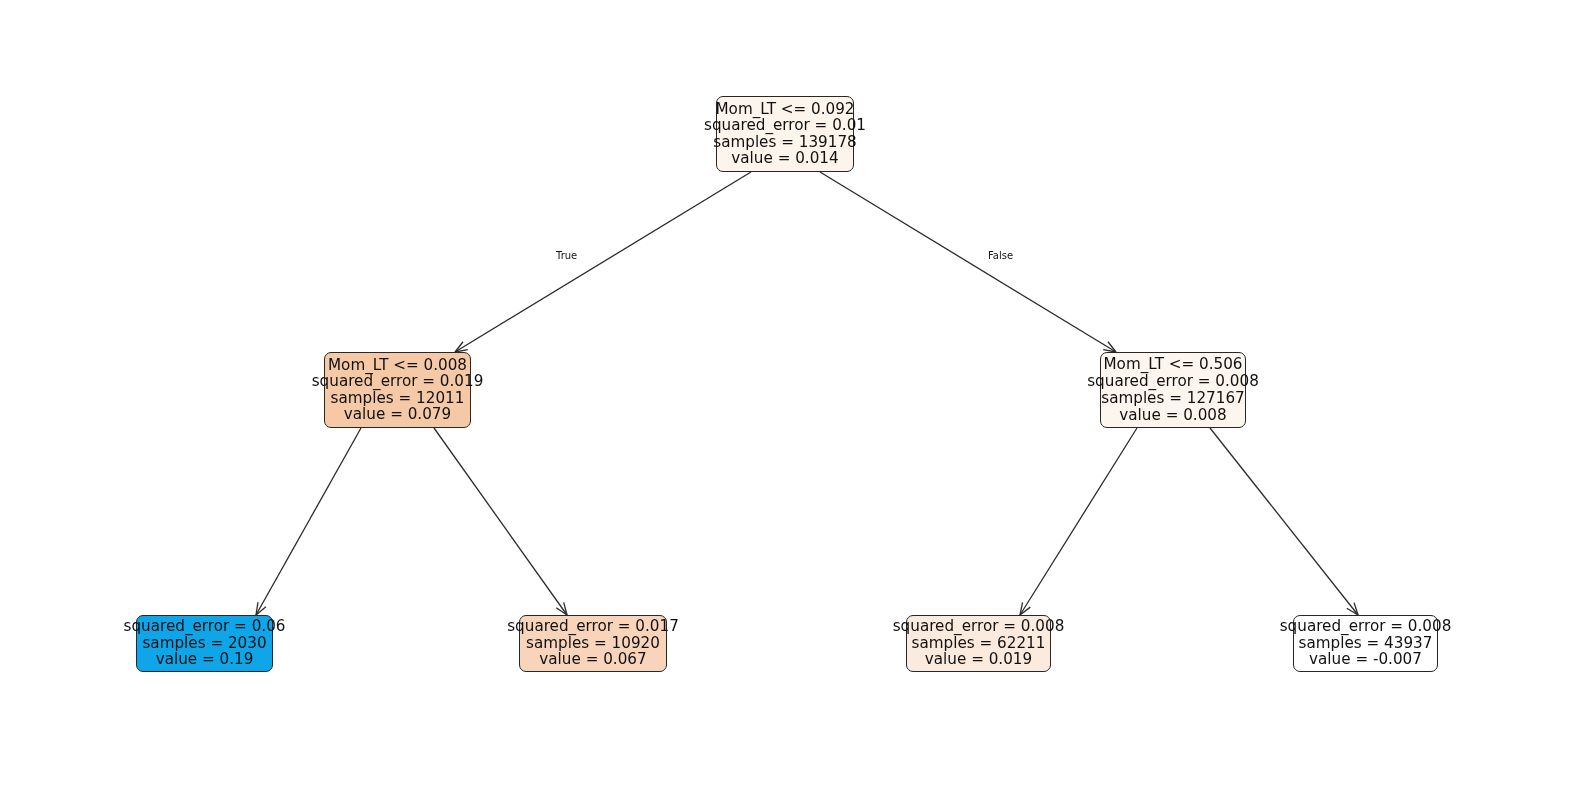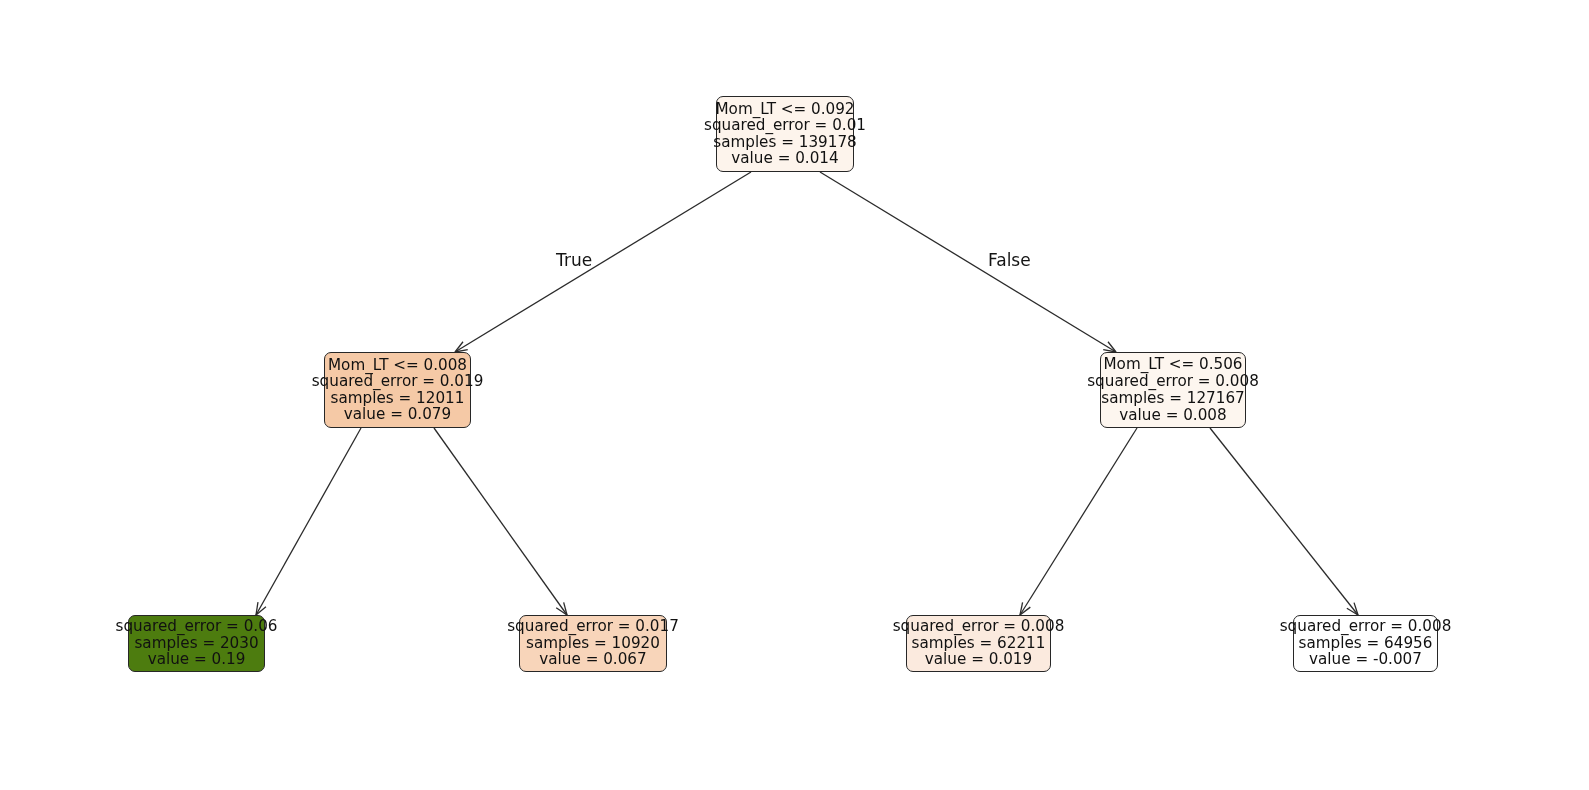--- a/index.html
+++ b/index.html
@@ -38,21 +38,21 @@
     font-size: 15.2px;
     line-height: 16.4px;
     white-space: nowrap;
   }
   .node .line {
     display: block;
     text-align: center;
   }
   .edge-label {
     position: absolute;
-    font-size: 17px;
+    font-size: 10px;
     color: #141414;
     white-space: nowrap;
   }
 </style>
 </head>
 <body>
 
 <div id="canvas">
   <svg id="edges" viewBox="0 0 1589 790" xmlns="http://www.w3.org/2000/svg">
       <g>
@@ -98,38 +98,38 @@
         <span class="line">squared_error = 0.019</span>
         <span class="line">samples = 12011</span>
         <span class="line">value = 0.079</span>
       </div>
       <div class="node" style="left: 1100px; top: 352px; width: 146px; height: 76px; background: rgb(253, 246, 239); justify-content: space-between;">
         <span class="line">Mom_LT &lt;= 0.506</span>
         <span class="line">squared_error = 0.008</span>
         <span class="line">samples = 127167</span>
         <span class="line">value = 0.008</span>
       </div>
-      <div class="node" style="left: 128px; top: 615px; width: 137px; height: 57px; background: #4d7c0f;">
+      <div class="node" style="left: 136px; top: 615px; width: 137px; height: 57px; background: #0ea5e9;">
         <span class="line">squared_error = 0.06</span>
         <span class="line">samples = 2030</span>
         <span class="line">value = 0.19</span>
       </div>
       <div class="node" style="left: 519px; top: 615px; width: 148px; height: 57px; background: rgb(248, 213, 186);">
         <span class="line">squared_error = 0.017</span>
         <span class="line">samples = 10920</span>
         <span class="line">value = 0.067</span>
       </div>
       <div class="node" style="left: 906px; top: 615px; width: 145px; height: 57px; background: rgb(251, 234, 222);">
         <span class="line">squared_error = 0.008</span>
         <span class="line">samples = 62211</span>
         <span class="line">value = 0.019</span>
       </div>
       <div class="node" style="left: 1293px; top: 615px; width: 145px; height: 57px; background: rgb(255, 255, 255);">
         <span class="line">squared_error = 0.008</span>
-        <span class="line">samples = 64956</span>
+        <span class="line">samples = 43937</span>
         <span class="line">value = -0.007</span>
       </div>
     </div>
   <div id="edge-labels">
       <div class="edge-label" style="left: 556px; top: 250px;">True</div>
       <div class="edge-label" style="left: 988px; top: 250px;">False</div>
     </div>
 </div>
 
 </body></html>

